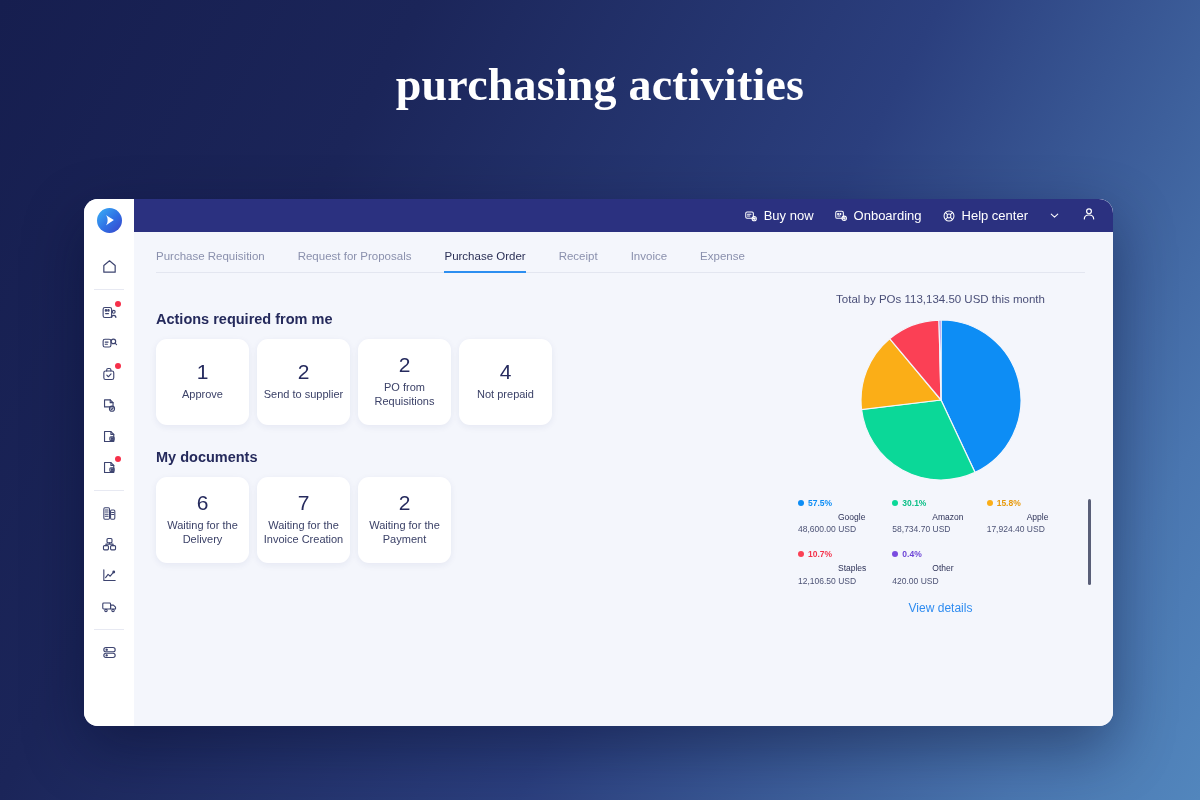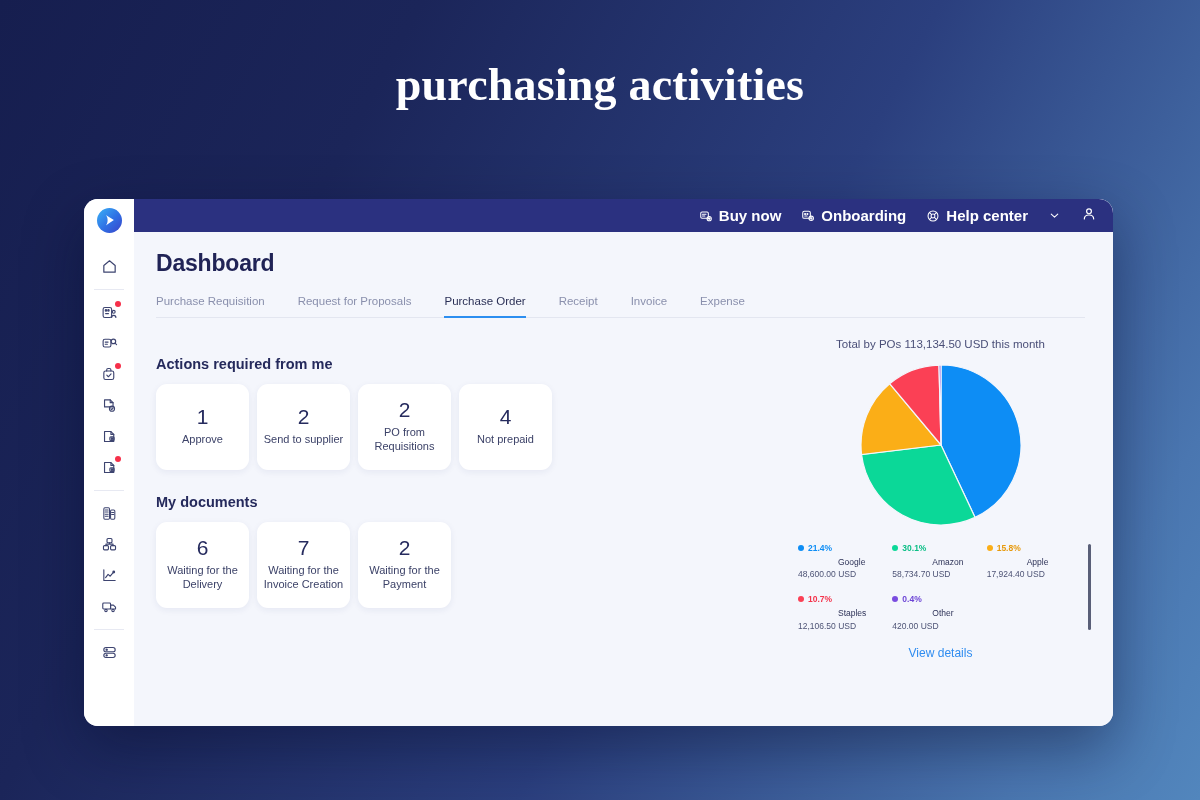--- a/index.html
+++ b/index.html
@@ -95,22 +95,22 @@
     align-items: center;
     justify-content: flex-end;
     padding-right: 16px;
     gap: 20px;
     flex: 0 0 33px;
     border-top-right-radius: 14px;
   }
   .topbar-item {
     display: flex; align-items: center; gap: 6px;
     color: #ffffff;
-    font-size: 15px;
-    font-weight: bold;
+    font-size: 13px;
+    font-weight: normal;
     white-space: nowrap;
   }
   .topbar-item svg { display: block; }
   .chev { color: #ffffff; display: flex; align-items: center; }
   .avatar-ic { color: #ffffff; display: flex; align-items: center; }
 
   .content {
     flex: 1 1 auto;
     background: #f4f6fc;
     padding: 18px 22px 0 22px;
@@ -441,21 +441,20 @@
           <svg width="16" height="16" viewBox="0 0 24 24" fill="none" stroke="currentColor" stroke-width="1.8" stroke-linecap="round" stroke-linejoin="round">
             <circle cx="12" cy="8" r="3.6"></circle>
             <path d="M5 19.5 c0-4 3.3-6 7-6 s7 2 7 6"></path>
           </svg>
         </span>
       </div>
     </div>
 
     <div class="content">
 
-      <div class="page-title">Dashboard</div>
 
       <div class="tabs">
         <div class="tab">Purchase Requisition</div>
         <div class="tab">Request for Proposals</div>
         <div class="tab active">Purchase Order</div>
         <div class="tab">Receipt</div>
         <div class="tab">Invoice</div>
         <div class="tab">Expense</div>
       </div>
 
@@ -516,21 +515,21 @@
                 <path d="M 81 81 L 29.619787745873175 19.680559455252073 A 80 80 0 0 1 78.9895923645329 1.0252648573359977 Z" fill="#fb4055" stroke="#f4f6fc" stroke-width="1.2"></path>
                 <path d="M 81 81 L 78.9895923645329 1.0252648573359977 A 80 80 0 0 1 80.99999999999991 1 Z" fill="#7a4ce0" stroke="#f4f6fc" stroke-width="1.2"></path>
               </svg>
           </div>
 
           <div class="legend">
             <div class="legend-grid">
               <div class="lg-item">
                 <div class="lg-top">
                   <span class="lg-bullet" style="background:#0d8df5"></span>
-                  <span style="color:#0d8df5">21.4%</span>
+                  <span style="color:#0d8df5">57.5%</span>
                 </div>
                 <div class="lg-name">Google</div>
                 <div class="lg-amt">48,600.00 USD</div>
               </div>
 
               <div class="lg-item">
                 <div class="lg-top">
                   <span class="lg-bullet" style="background:#0bd898"></span>
                   <span style="color:#0bbf86">30.1%</span>
                 </div>

